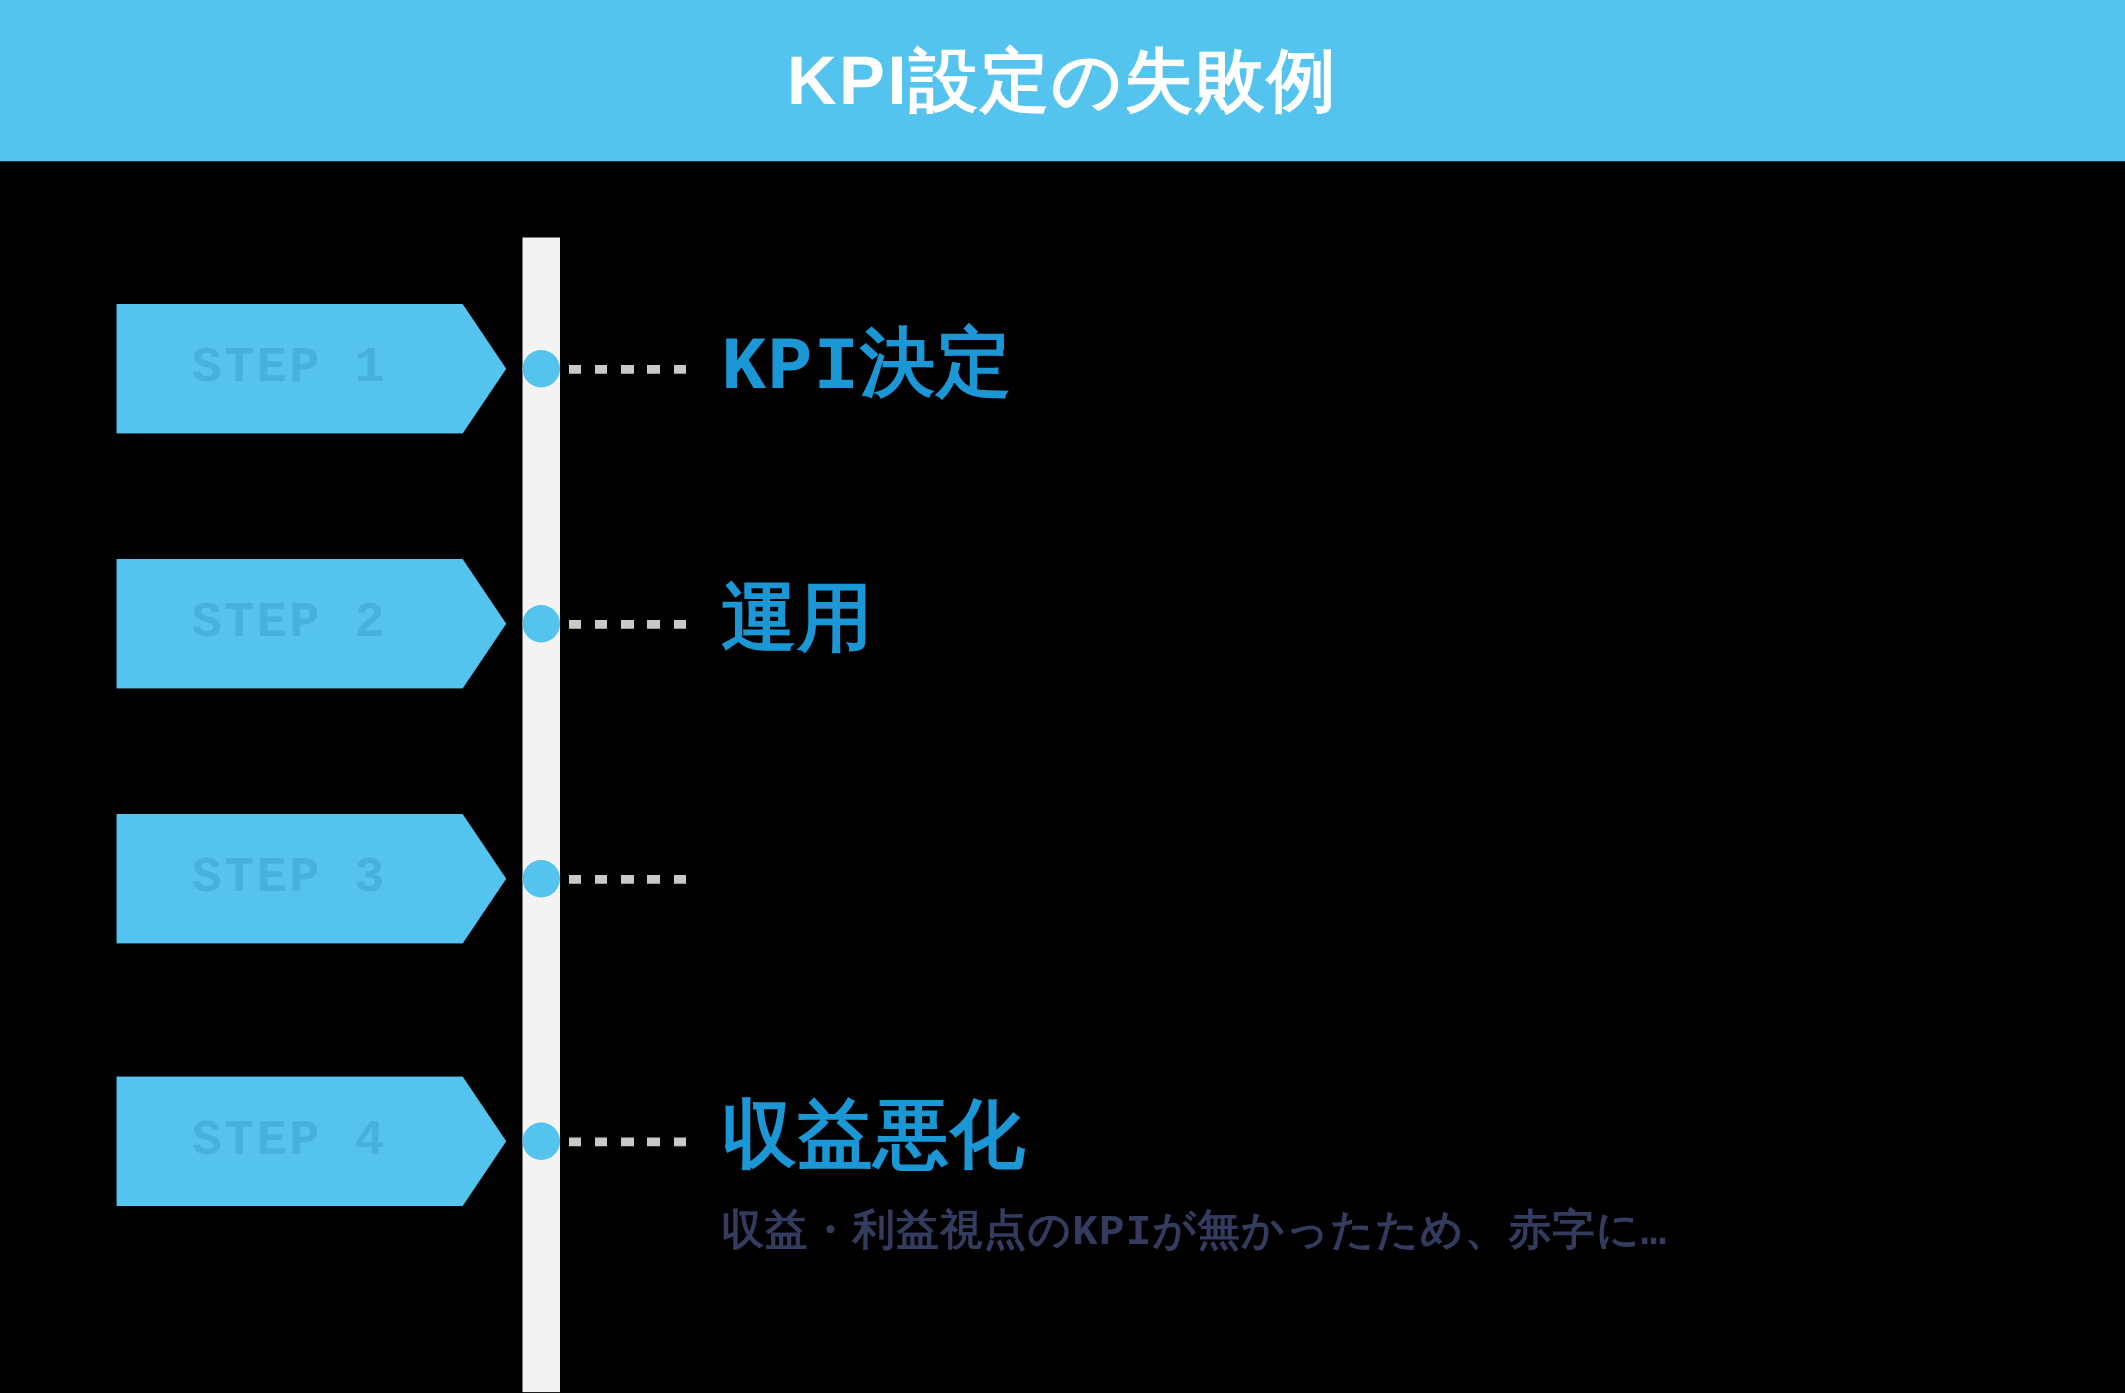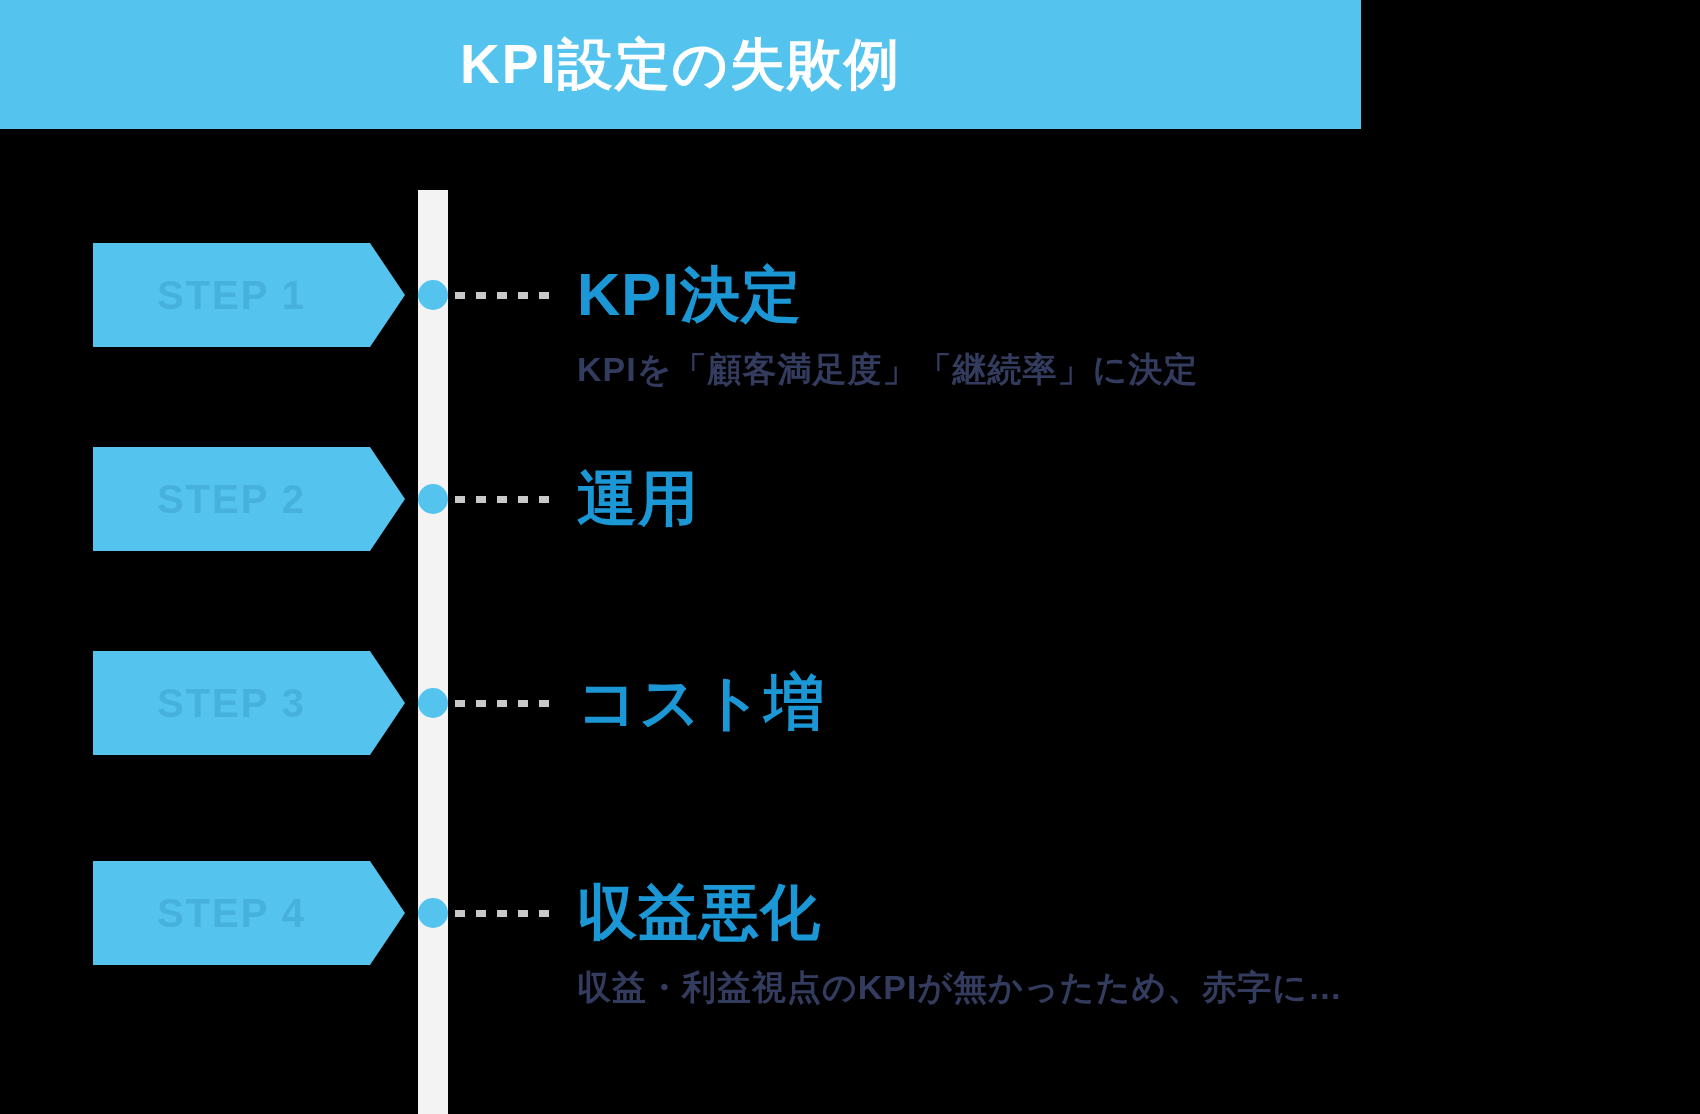--- a/index.html
+++ b/index.html
@@ -5,34 +5,34 @@
   html,body{margin:0;padding:0;background:#000;}
   .canvas{
     position:relative;
     width:1700px;height:1114px;
     background:#000000;
     overflow:hidden;
     font-family:"Liberation Sans","DejaVu Sans",sans-serif;
   }
   
   .header{
-    position:absolute;left:0;top:0;width:1361px;height:129px;
+    position:absolute;left:0;top:0;width:1700px;height:129px;
     background:#54c3ee;
     display:flex;align-items:center;justify-content:center;
   }
   .header .title{
     color:#ffffff;font-size:55px;font-weight:800;letter-spacing:2px;
   }
   
   .timeline-bar{
     position:absolute;left:418px;top:190px;width:30px;height:924px;
     background:#f3f3f3;
   }
   
-  .step{position:absolute;left:0;width:1376px;height:104px;}
+  .step{position:absolute;left:0;width:1376px;height:104px;font-family:Liberation Mono, monospace;}
   .step1{top:243px;} .step2{top:447px;padding-left:48px;} .step3{top:651px;} .step4{top:861px;}
   .arrow{
     position:absolute;left:93px;top:0;width:312px;height:104px;
     background:#54c3ee;
     clip-path:polygon(0 0,277px 0,312px 52px,277px 104px,0 104px);
     display:flex;align-items:center;justify-content:center;
     padding-right:35px;box-sizing:border-box;
   }
   .arrow .step-label{
     color:#47b1dd;font-size:40px;font-weight:800;letter-spacing:2px;
@@ -68,39 +68,37 @@
 
   <div class="timeline-bar"></div>
 
   <div class="step step1">
     <div class="arrow">
       <span class="step-label">STEP 1</span>
     </div>
     <div class="dot"></div>
     <div class="connector"></div>
     <div class="heading">KPI決定</div>
-    <div class="description">KPIを「顧客満足度」「継続率」に決定</div>
   </div>
 
   <div class="step step2">
     <div class="arrow">
       <span class="step-label">STEP 2</span>
     </div>
     <div class="dot"></div>
     <div class="connector"></div>
     <div class="heading">運用</div>
   </div>
 
   <div class="step step3">
     <div class="arrow">
       <span class="step-label">STEP 3</span>
     </div>
     <div class="dot"></div>
     <div class="connector"></div>
-    <div class="heading">コスト増</div>
   </div>
 
   <div class="step step4">
     <div class="arrow">
       <span class="step-label">STEP 4</span>
     </div>
     <div class="dot"></div>
     <div class="connector"></div>
     <div class="heading">収益悪化</div>
     <div class="description">収益・利益視点のKPIが無かったため、赤字に…</div>

